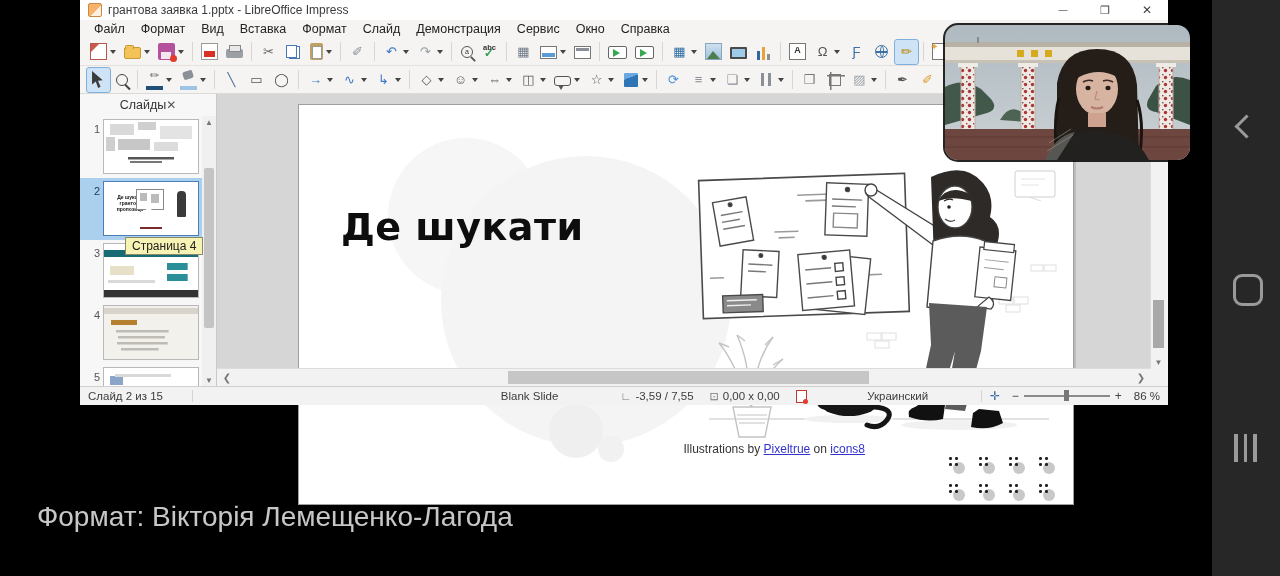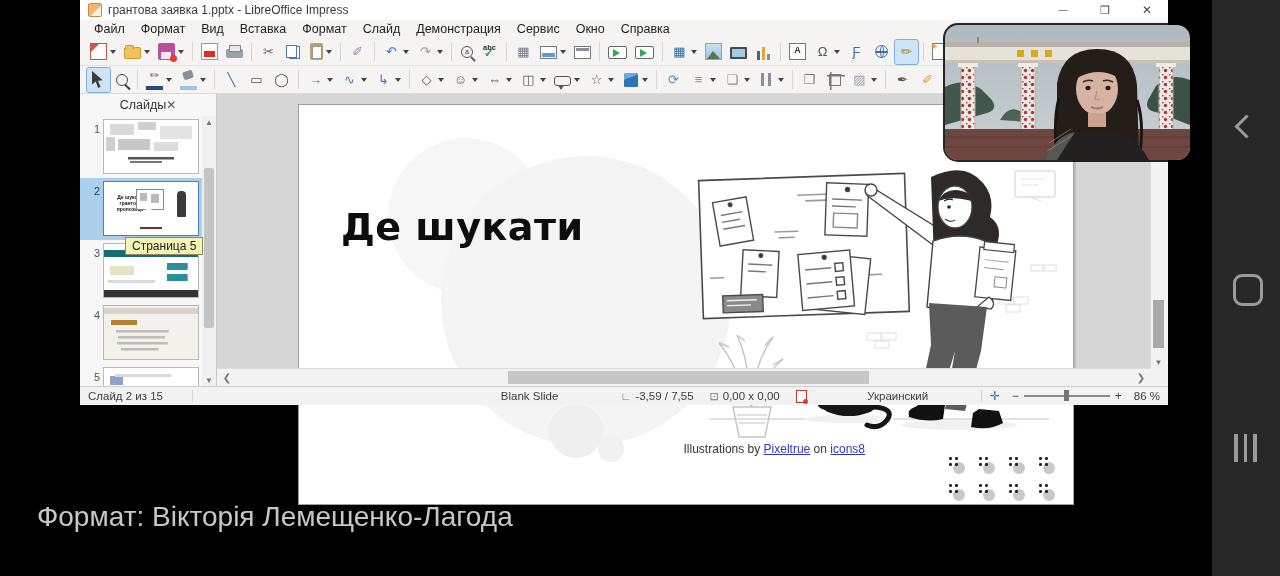--- a/index.html
+++ b/index.html
@@ -503,21 +503,21 @@
           <div class="thumb art-partial"></div>
         </div>
       </div>
     <div id="panel-scroll">
       <span class="scroll-arrow" style="top:0">▲</span>
       <div id="panel-thumbtrack"></div>
       <span class="scroll-arrow" style="bottom:0">▼</span>
     </div>
   </div>
 
-  <div id="tooltip">Страница 5</div>
+  <div id="tooltip">Страница 4</div>
 
   <div id="workspace"></div>
 
   <div id="canvas">
     <div class="bg-circle" style="left:89px;top:33px;width:156px;height:156px;background:#f6f6f6;"></div>
     <div class="bg-circle" style="left:142px;top:51px;width:290px;height:290px;"></div>
     <div class="bg-circle" style="left:250px;top:299px;width:54px;height:54px;background:#efefef;"></div>
     <div class="bg-circle" style="left:299px;top:331px;width:26px;height:26px;background:#f1f1f1;"></div>
 
     <div class="slide-title-line" style="left:42px;top:100px;">Де шукати</div>

